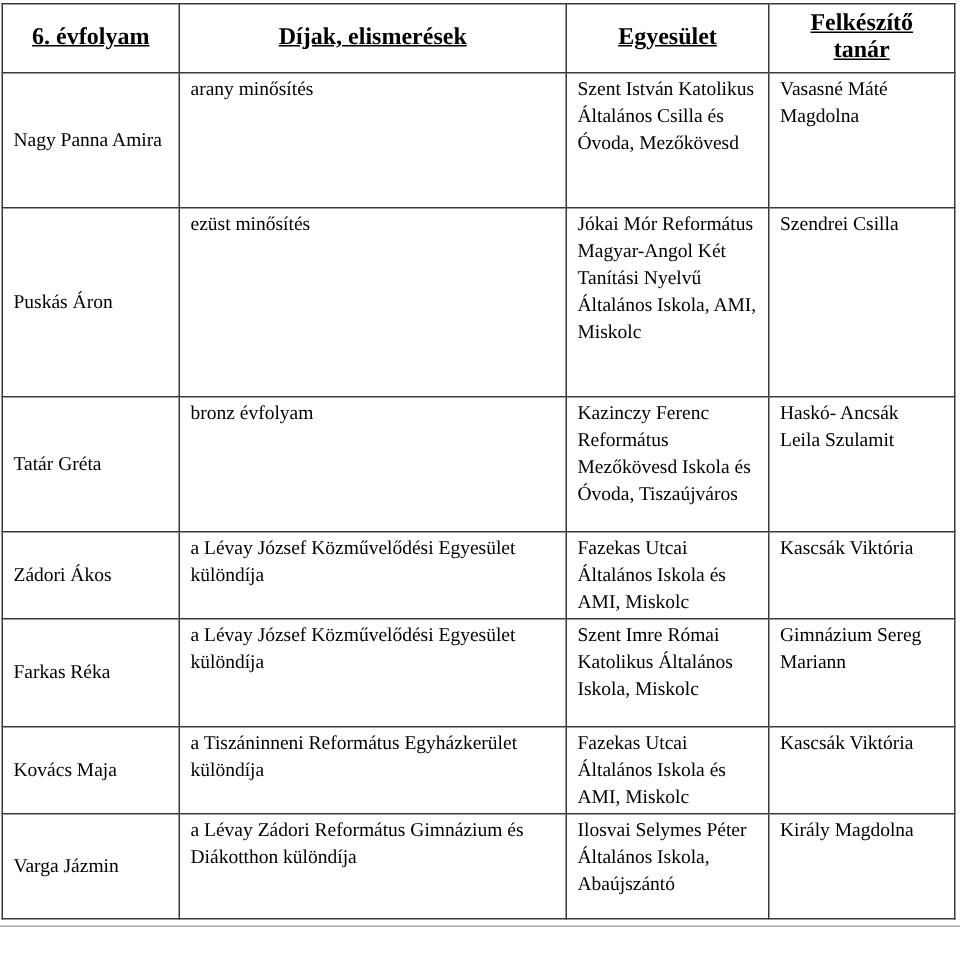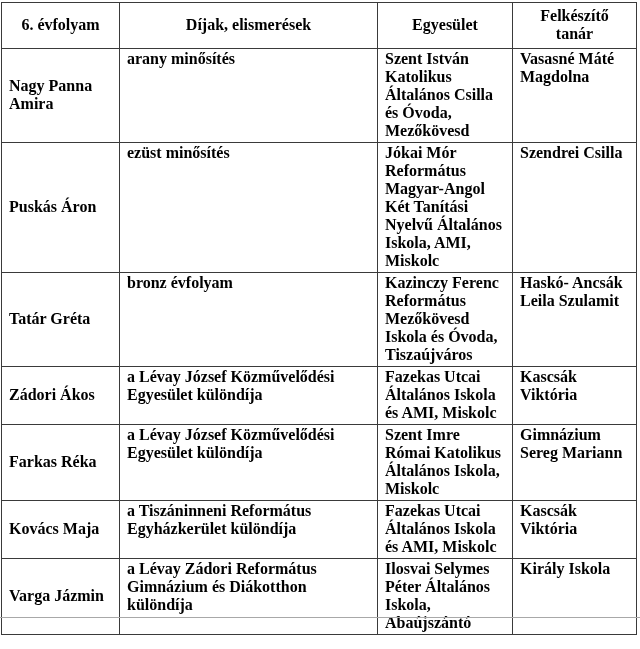--- a/index.html
+++ b/index.html
@@ -19,27 +19,26 @@
   table.awards-table {
     border-collapse: collapse;
     table-layout: fixed;
     width: 635px;
     margin: 2px 0 0 1px;
   }
   table.awards-table th,
   table.awards-table td {
     border: 1px solid var(--border, #3a3a3a);
     padding: 1px 7px 2px 7px;
-    font-size: 16px;
+    font-size: 13px;
     line-height: 18px;
     overflow: hidden;
     word-wrap: break-word;
-    font-weight: bold;
   }
-  table.awards-table thead tr { height: 46px; }
+  table.awards-table thead tr { height: 46px; text-decoration: underline; }
   table.awards-table th {
     font-weight: bold;
     text-align: center;
     vertical-align: middle;
     font-size: 16px;
   }
   table.awards-table td { vertical-align: top; text-align: left; }
   table.awards-table td.cell-name { vertical-align: middle; }
   
   tbody tr:nth-child(1) { height: 90px; }
@@ -112,18 +111,18 @@
         <tr>
     <td class="cell-name">Kovács Maja</td>
     <td class="cell-award">a Tiszáninneni Református Egyházkerület különdíja</td>
     <td class="cell-institution">Fazekas Utcai Általános Iskola és AMI, Miskolc</td>
     <td class="cell-teacher">Kascsák Viktória</td>
   </tr>
         <tr>
     <td class="cell-name">Varga Jázmin</td>
     <td class="cell-award">a Lévay Zádori Református Gimnázium és Diákotthon különdíja</td>
     <td class="cell-institution">Ilosvai Selymes Péter Általános Iskola, Abaújszántó</td>
-    <td class="cell-teacher">Király Iskola</td>
+    <td class="cell-teacher">Király Magdolna</td>
   </tr>
       </tbody>
   </table>
   <div class="bottom-hairline"></div>
 </div>
 
 </body></html>

